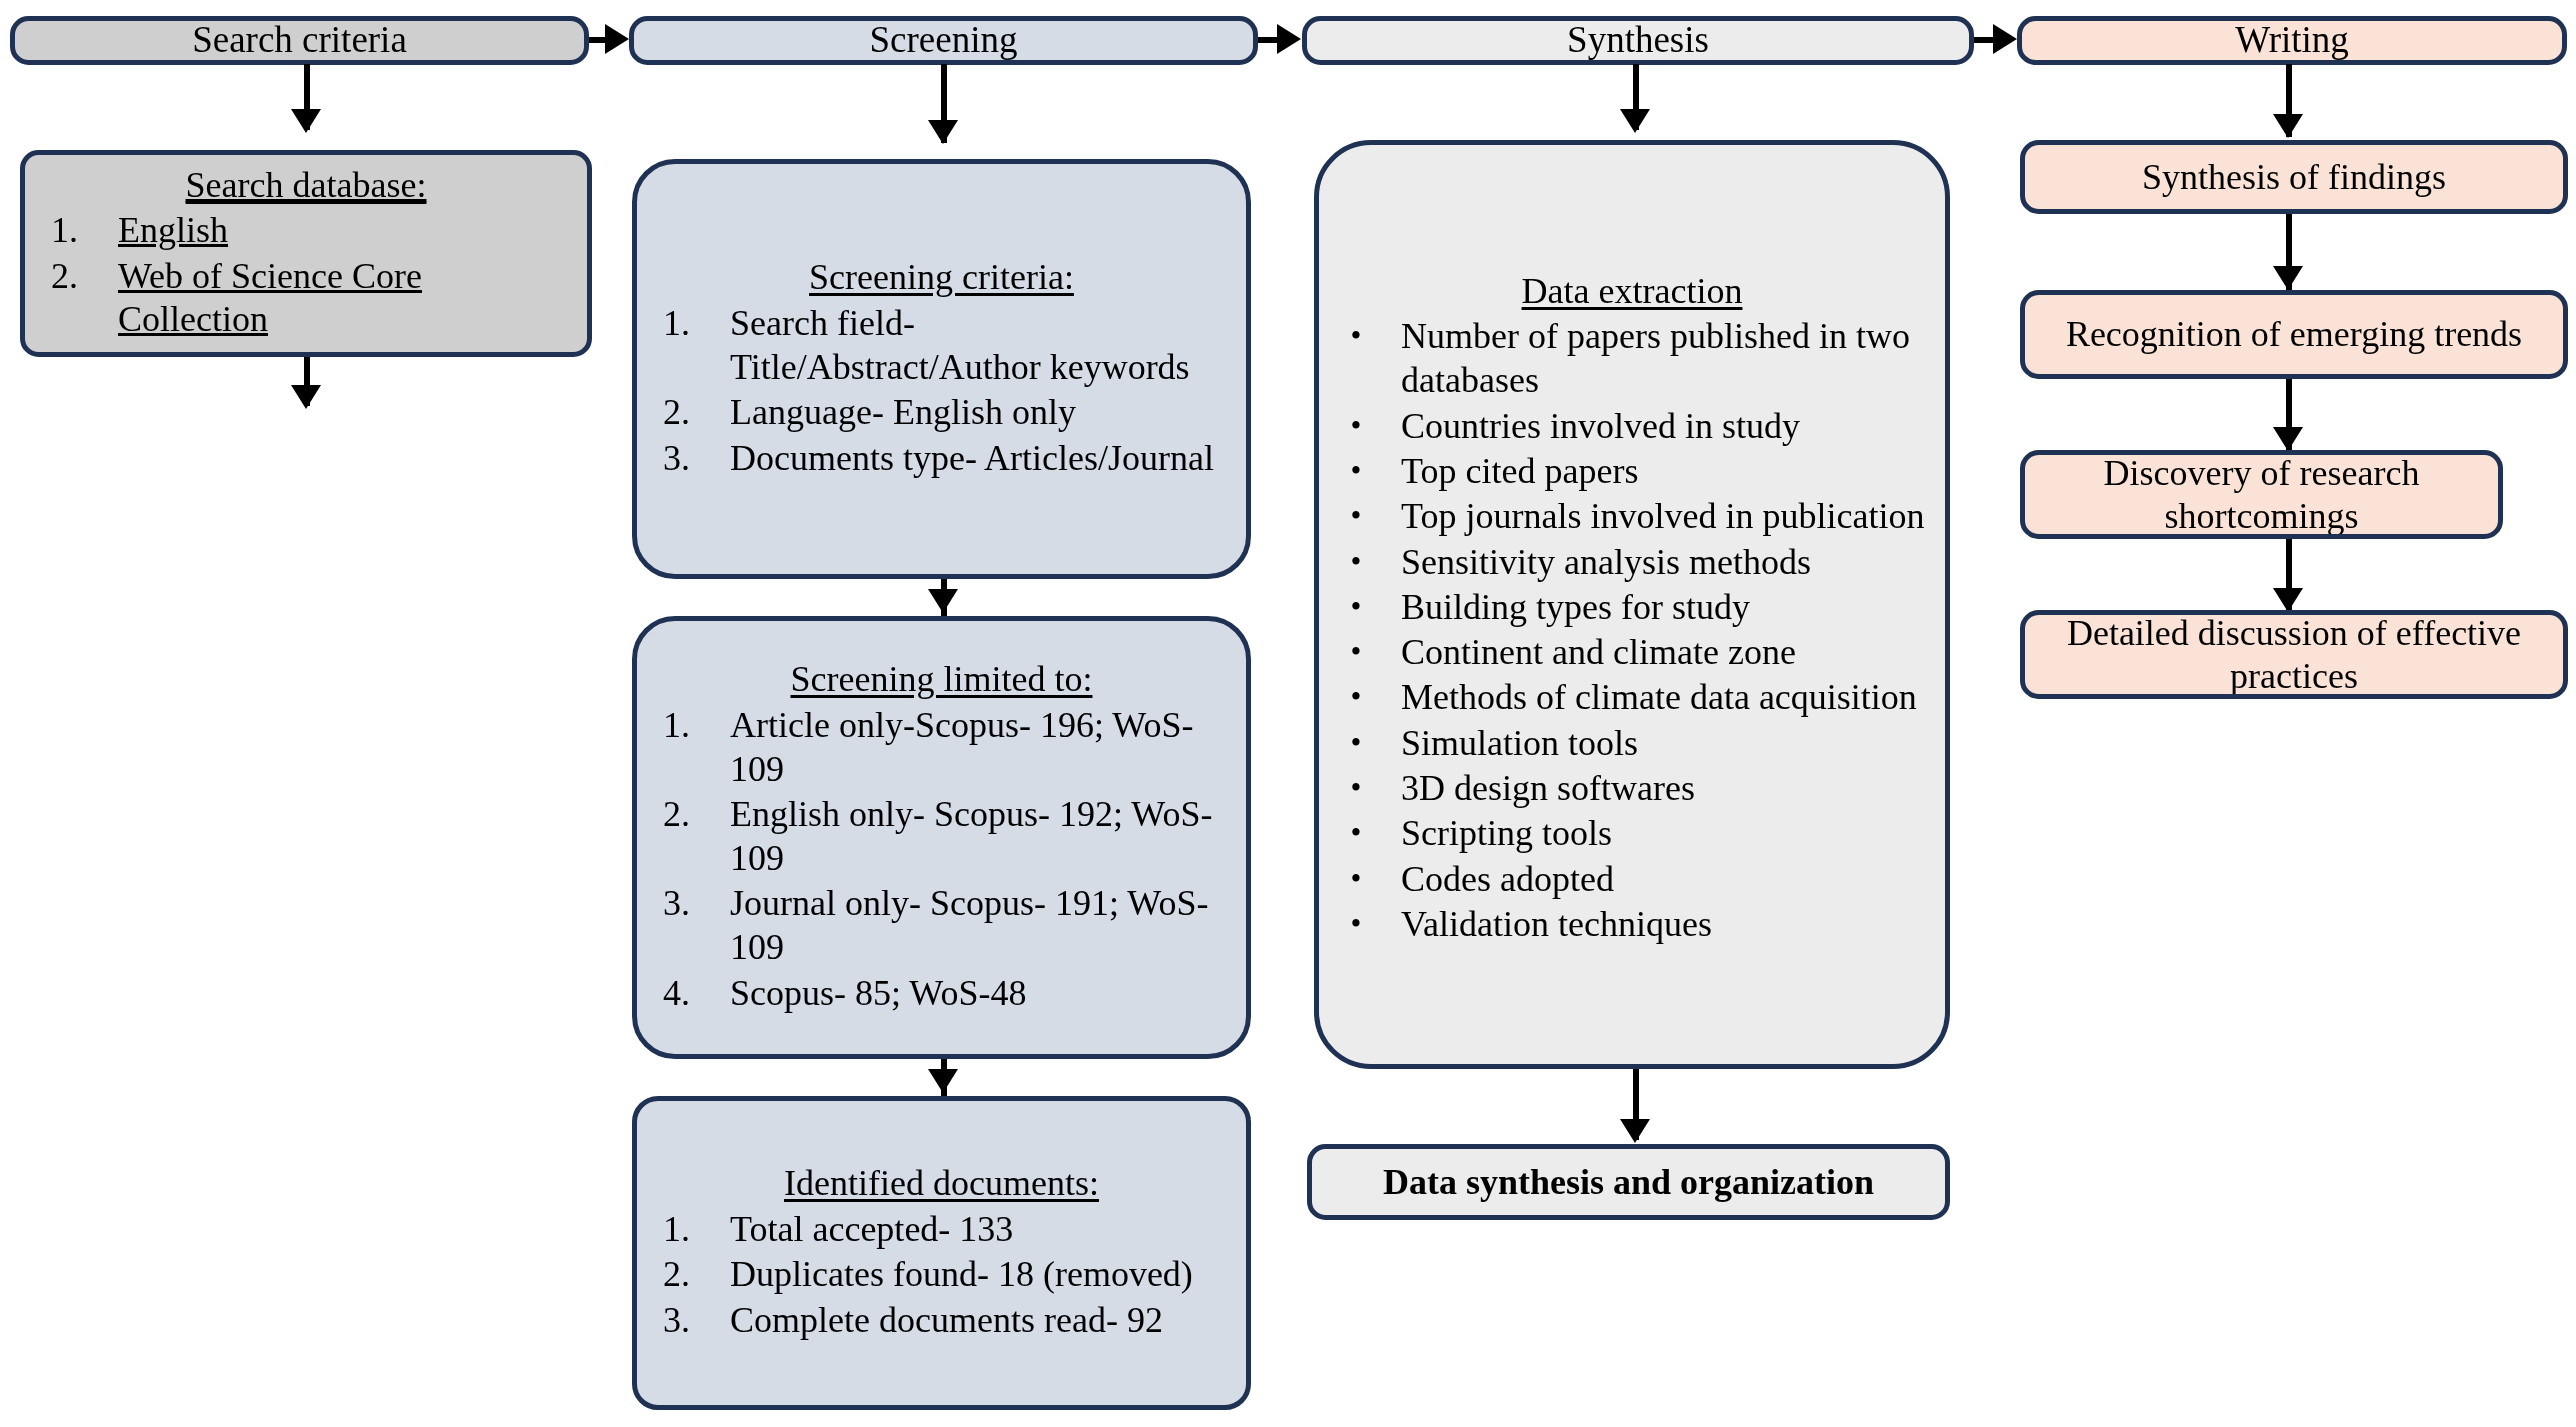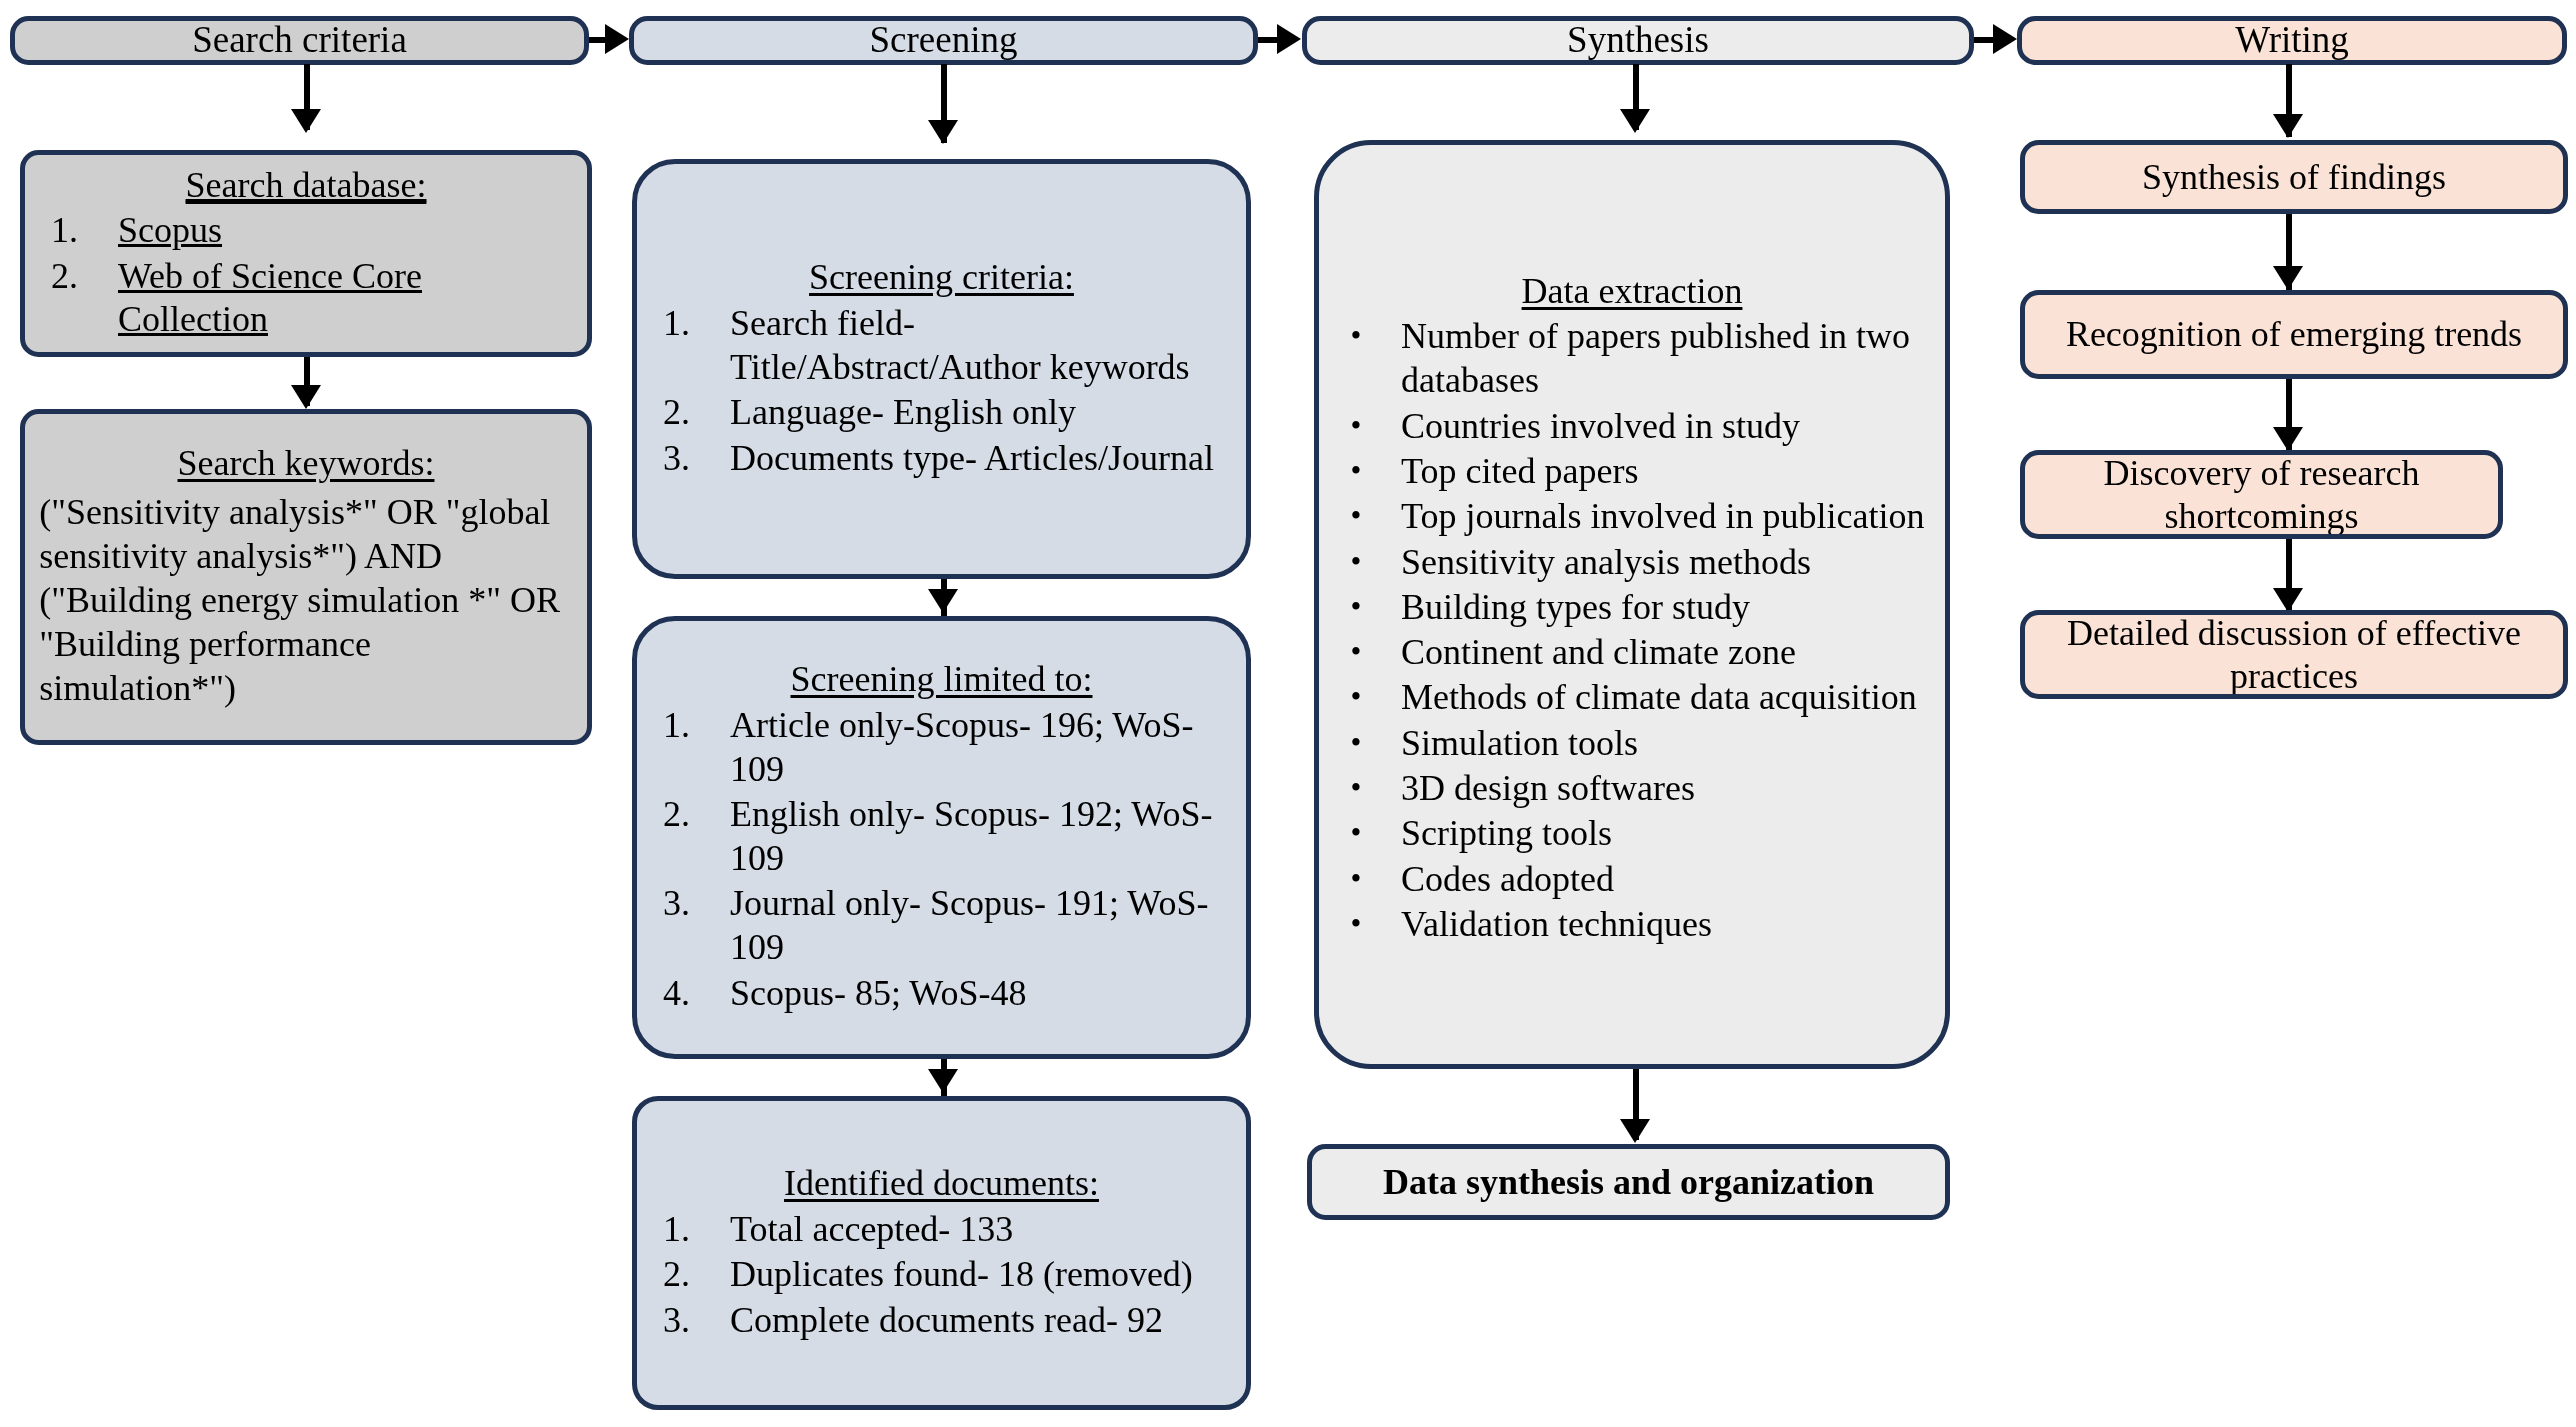--- a/index.html
+++ b/index.html
@@ -121,38 +121,32 @@
   <div class="vline" style="left:304px;top:64px;height:66px;"></div>
   <div class="arrow-down" style="left:291px;top:109px;"></div>
 
   <div class="node fill-gray" style="left:20px;top:150px;width:572px;height:207px;text-decoration:underline;">
     <div class="boxhead">
       <span>Search database:</span>
     </div>
     <ol class="num">
       <li>
         <span class="mk">1.</span>
-        <span>Scopus</span>
+        <span>English</span>
       </li>
       <li>
         <span class="mk">2.</span>
         <span>Web of Science Core Collection</span>
       </li>
     </ol>
   </div>
 
   <div class="vline" style="left:304px;top:357px;height:49px;"></div>
   <div class="arrow-down" style="left:291px;top:385px;"></div>
 
-  <div class="node fill-gray" style="left:20px;top:409px;width:572px;height:336px;">
-    <div class="boxhead">
-      <span>Search keywords:</span>
-    </div>
-    <div class="plaintext">("Sensitivity analysis*" OR "global sensitivity analysis*") AND ("Building energy simulation *" OR "Building performance simulation*")</div>
-  </div>
 
   <div class="vline" style="left:941px;top:64px;height:79px;"></div>
   <div class="arrow-down" style="left:928px;top:120px;"></div>
 
   <div class="node fill-blue capsule" style="left:632px;top:159px;width:619px;height:420px;border-radius:43px;">
     <div class="boxhead">
       <span>Screening criteria:</span>
     </div>
     <ol class="num">
       <li>

